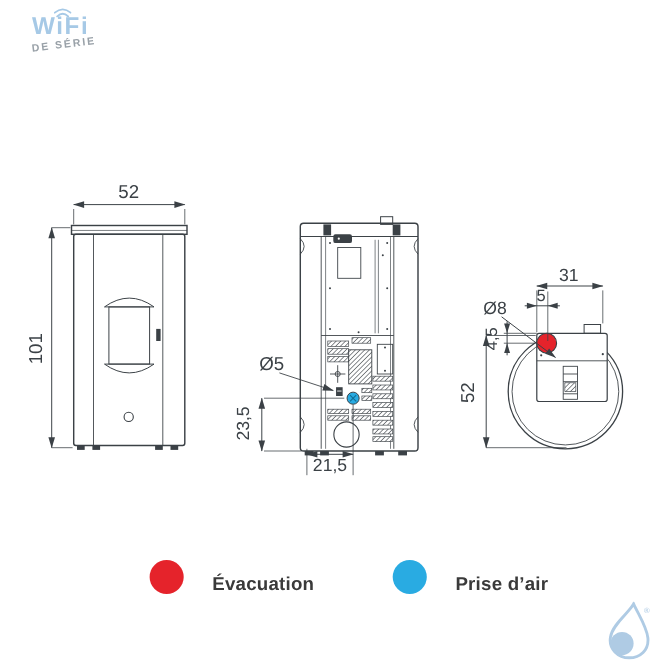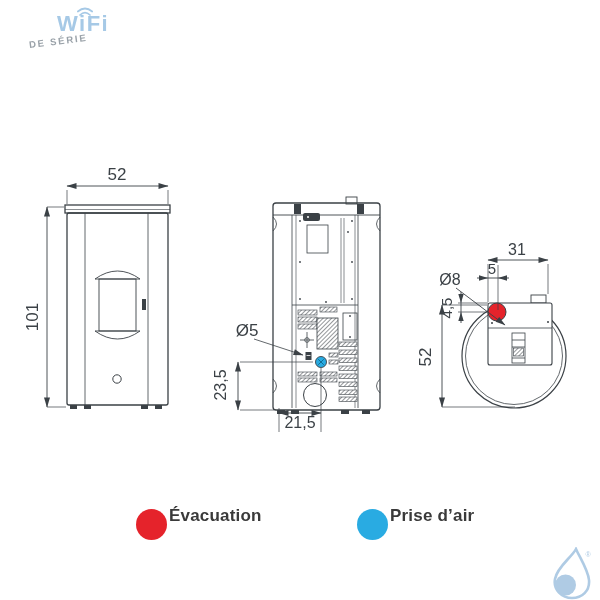--- a/index.html
+++ b/index.html
@@ -8,27 +8,27 @@
   svg{display:block;}
   .drawing{position:absolute;left:0;top:0;}
   .drawing text{font-family:"Liberation Sans",sans-serif;fill:#3B4146;}
   .dim-lg{font-size:17px;}
   .dim-md{font-size:16px;}
   .dim-sm{font-size:15px;}
 
   
   .wifi{position:absolute;left:29px;top:12px;}
   .wifi-word{position:relative;display:inline-block;color:#A6C9E6;font-weight:700;
-             font-size:22px;letter-spacing:1.5px;line-height:24px;margin-left:28px;}
+             font-size:22px;letter-spacing:1.5px;line-height:24px;}
   .wifi-arcs{position:absolute;left:20px;top:-7px;width:16px;height:11px;}
   .wifi-sub{color:#99A1A8;font-size:9.5px;font-weight:600;letter-spacing:1.8px;
             transform:rotate(-7deg);transform-origin:0 50%;margin-top:3px;white-space:nowrap;}
 
   
-  .legend-item{position:absolute;display:flex;align-items:flex-start;gap:2px;}
+  .legend-item{position:absolute;display:flex;align-items:flex-end;gap:26px;}
   .legend-item.smoke{left:136px;top:506px;}
   .legend-item.air{left:357px;top:506px;}
   .legend-dot{width:31px;height:31px;border-radius:50%;margin-top:3px;flex:0 0 auto;}
   .legend-lines{color:#3A3A3A;font-size:17px;line-height:19px;font-weight:600;letter-spacing:.2px;}
 
   
   .drop-logo{position:absolute;left:549px;top:547px;}
 </style>
 </head>
 <body>

